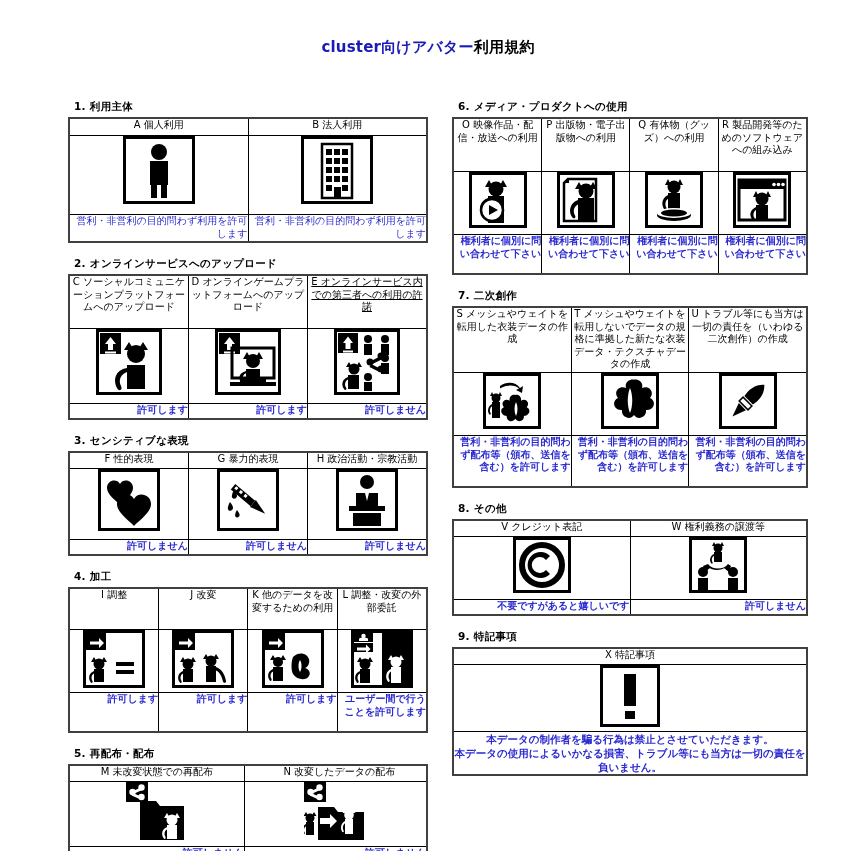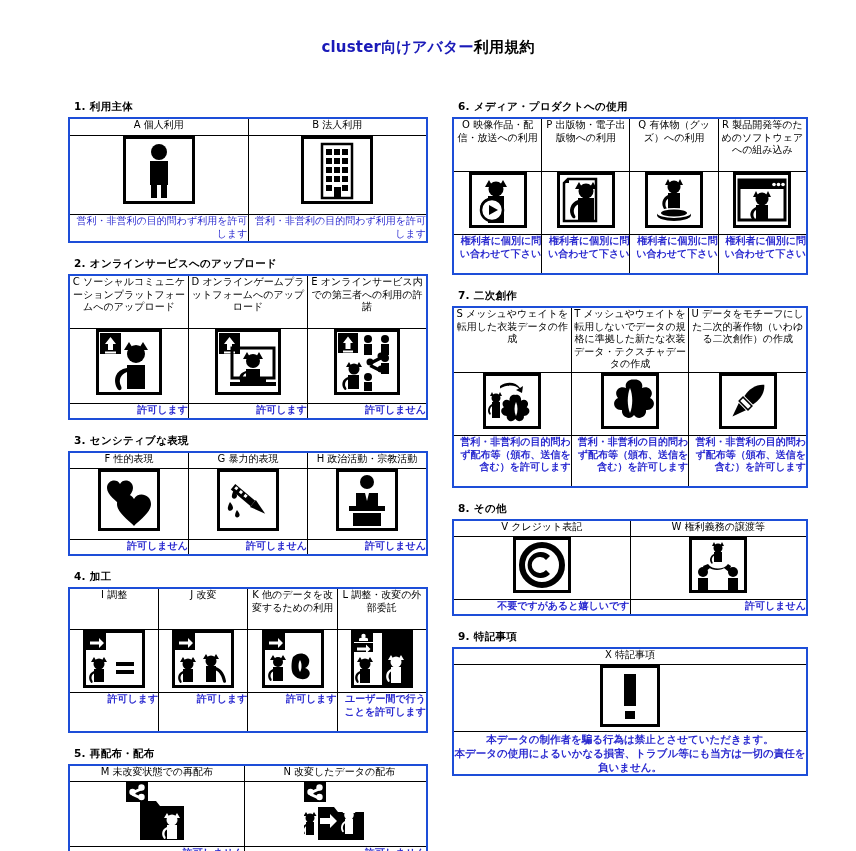--- a/index.html
+++ b/index.html
@@ -47,21 +47,21 @@
     margin: 0 0 3px 6px;
     letter-spacing: 0.3px;
     white-space: nowrap;
   }
 
   
   table.grid {
     border-collapse: collapse;
     width: 100%;
     table-layout: fixed;
-    border: 2px solid #1d4ed8;
+    border: 2px solid #404040;
   }
   table.grid td {
     border: 1px solid #000;
     padding: 0;
     vertical-align: top;
     background: #fff;
   }
   td.hdr {
     text-align: center;
     font-size: 10px;
@@ -168,21 +168,21 @@
       </table>
   </div>
 
   <div class="section">
     <div class="section-heading">2. オンラインサービスへのアップロード</div>
     <table class="grid">
       <tbody>
           <tr>
         <td class="hdr" style="width:33.34%;height:52px;">C ソーシャルコミュニケーションプラットフォームへのアップロード</td>
         <td class="hdr" style="width:33.33%;">D オンラインゲームプラットフォームへのアップロード</td>
-        <td class="hdr" style="width:33.33%;">E オンラインサービス内での第三者への利用の許諾</td>
+        <td class="hdr" style="width:33.33%;text-decoration:underline;">E オンラインサービス内での第三者への利用の許諾</td>
       </tr>
       <tr>
         <td class="icon-cell" style="height:74px;">
           <span class="iconbox" style="width:66px;height:66px;">
             <svg width="60" height="60" viewBox="0 0 60 60">
               <rect x="1" y="1" width="21" height="21" fill="#000"></rect>
               <path d="M11.5 5 L17 12 H14 V18 H9 V12 H6 Z" fill="#fff"></path>
               <rect x="6" y="19.5" width="11" height="2" fill="#fff"></rect>
               <path d="M30 10 l5 8 h-10 Z M44 10 l-5 8 h10 Z" fill="#000"></path>
               <circle cx="37" cy="22" r="9" fill="#000"></circle>
@@ -537,21 +537,21 @@
       </table>
   </div>
 
   <div class="section">
     <div class="section-heading">7. 二次創作</div>
     <table class="grid">
       <tbody>
           <tr>
         <td class="hdr" style="width:33.34%;height:64px;">S メッシュやウェイトを転用した衣装データの作成</td>
         <td class="hdr" style="width:33.33%;">T メッシュやウェイトを転用しないでデータの規格に準拠した新たな衣装データ・テクスチャデータの作成</td>
-        <td class="hdr" style="width:33.33%;">U データをモチーフにした二次的著作物（いわゆる二次創作）の作成</td>
+        <td class="hdr" style="width:33.33%;">U トラブル等にも当方は一切の責任を（いわゆる二次創作）の作成</td>
       </tr>
       <tr>
         <td class="icon-cell" style="height:62px;">
           <span class="iconbox" style="width:58px;height:56px;">
             <svg width="52" height="50" viewBox="0 0 52 50">
               <path d="M6 16 l2 4 h-4 Z M14 16 l-2 4 h4 Z" fill="#000"></path>
               <circle cx="10" cy="22" r="4.5" fill="#000"></circle>
               <path d="M6 26 h8 v16 h-8 Z" fill="#000"></path>
               <path d="M6 28 c-4 2 -5 7 -3 10 c0.8 1.5 2.5 0.4 1.5 -1.2 c-1.3 -2.4 -0.2 -5.6 1.5 -6.6 Z" fill="#000"></path>
               <path d="M14 10 c7 -5 16 -4 20 2 l3 -2 l-1 7 l-6 -3 l3 -1.5 c-4 -4 -12 -4 -19 0 Z" fill="#000"></path>

